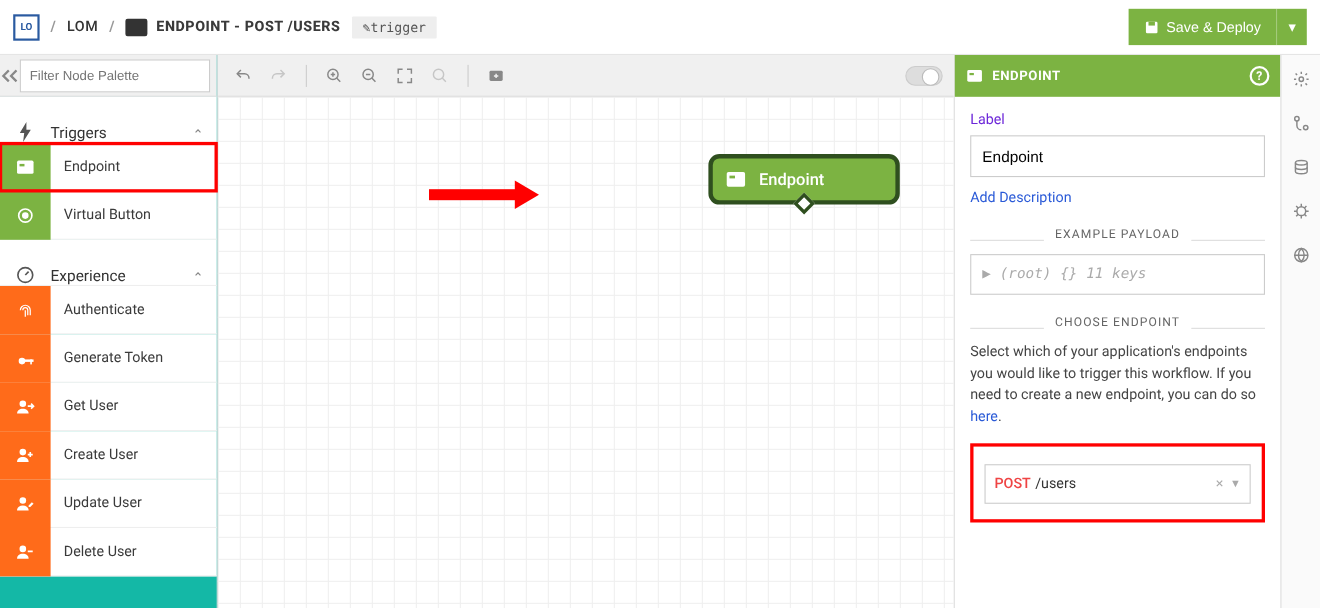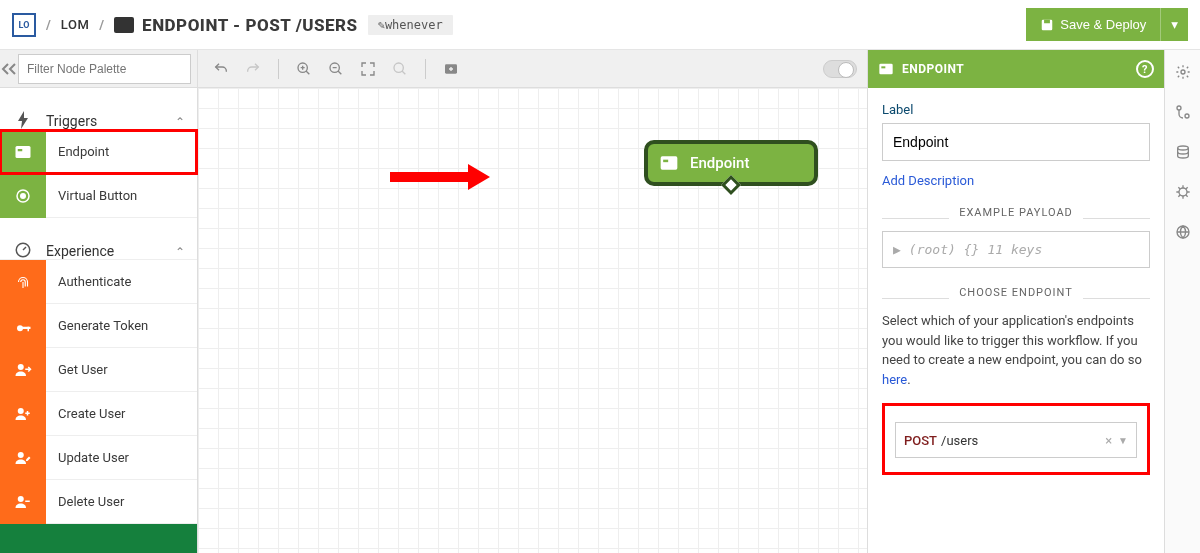--- a/index.html
+++ b/index.html
@@ -4,31 +4,31 @@
 <style>
 * { box-sizing: border-box; margin: 0; padding: 0; }
 body { font-family: -apple-system, BlinkMacSystemFont, "Segoe UI", Roboto, sans-serif; font-size: 13px; color: #3a3a3a; background: #fff; width: 1200px; height: 553px; overflow: hidden; }
 
 
 .header { height: 50px; display: flex; align-items: center; padding: 0 12px; border-bottom: 1px solid #e5e5e5; }
 .logo-box { width: 24px; height: 24px; border: 2px solid #2a5aa0; color: #2a5aa0; font-size: 9px; font-weight: bold; display: flex; align-items: center; justify-content: center; }
 .bc-sep { margin: 0 10px; color: #999; font-weight: bold; }
 .bc-item { color: #333; letter-spacing: 0.5px; font-weight: 500; }
 .wf-icon { width: 20px; height: 16px; background: #333; border-radius: 2px; margin-right: 8px; display: inline-block; vertical-align: middle; }
-.wf-title { font-weight: 800; letter-spacing: 0.5px; font-size: 17px; }
+.wf-title { font-weight: 800; letter-spacing: 0.5px; font-size: 13px; }
 .branch-tag { margin-left: 10px; background: #eee; padding: 3px 10px; font-family: monospace; font-size: 12px; color: #555; border-radius: 1px; }
 .spacer { flex: 1; }
 .save-btn { background: #7cb342; color: #fff; border: none; padding: 9px 14px; font-size: 13px; font-weight: 500; display: flex; align-items: center; cursor: pointer; }
 .save-caret { background: #7cb342; color: #fff; border: none; border-left: 1px solid rgba(255,255,255,0.3); padding: 9px 10px; cursor: pointer; }
 
 
 .body { display: flex; height: 503px; }
 
 
-.palette { width: 198px; border-right: 1px solid #ddd; background: #15803d; }
+.palette { width: 198px; border-right: 1px solid #ddd; background: #14b8a6; }
 .palette-top { height: 38px; display: flex; align-items: center; background: #f0f0f0; border-bottom: 1px solid #ddd; }
 .collapse-btn { width: 46px; height: 38px; display: flex; align-items: center; justify-content: center; color: #888; cursor: pointer; }
 .filter-input { flex: 1; height: 30px; border: 1px solid #ccc; padding: 0 8px; font-size: 12px; margin-right: 6px; }
 
 .cat-header { height: 42px; display: flex; align-items: flex-end; padding: 0 12px 0 0; background: #fff; border-bottom: 1px solid #eee; cursor: pointer; }
 .cat-icon { width: 46px; display: flex; align-items: center; justify-content: center; color: #555; font-size: 15px; }
 .cat-label { flex: 1; font-size: 14px; color: #333; }
 .cat-chevron { color: #888; font-size: 12px; }
 
 .node-item { height: 44px; display: flex; align-items: center; border-bottom: 1px solid #eee; cursor: pointer; background: #fff; }
@@ -57,54 +57,54 @@
 .red-arrow-line { position: absolute; left: 0; top: 0; width: 80px; height: 10px; background: #ff0000; }
 .red-arrow-head { position: absolute; left: 78px; top: -8px; width: 0; height: 0; border-left: 22px solid #ff0000; border-top: 13px solid transparent; border-bottom: 13px solid transparent; }
 
 
 .props { width: 297px; border-left: 1px solid #ddd; background: #fff; display: flex; flex-direction: column; }
 .props-header { height: 38px; background: #7cb342; color: #fff; display: flex; align-items: center; padding: 0 10px; font-size: 12px; font-weight: 700; letter-spacing: 0.5px; }
 .props-header .ph-icon { margin-right: 8px; }
 .props-header .help { margin-left: auto; width:18px; height:18px; border:2px solid #fff; border-radius:50%; display:flex; align-items:center; justify-content:center; font-size:11px; }
 .props-body { padding: 14px; overflow-y: auto; flex: 1; }
 .props-body p { font-size: 13px; line-height: 1.5; color: #444; margin-bottom: 14px; }
-.field-label { font-size: 13px; color: #0c4a6e; margin-bottom: 6px; }
+.field-label { font-size: 13px; color: #6d28d9; margin-bottom: 6px; }
 .text-input { width: 100%; height: 38px; border: 1px solid #ccc; padding: 0 10px; font-size: 14px; margin-bottom: 12px; }
 .link { color: #2a5ad7; font-size: 13px; cursor: pointer; text-align: center; }
 .section-divider { display: flex; align-items: flex-end; margin: 18px 0 12px; }
 .section-divider::before, .section-divider::after { content:''; flex:1; height:1px; background:#ddd; }
 .section-label { font-size: 11px; letter-spacing: 1px; color: #666; padding: 0 10px; }
 .payload-box { border: 1px solid #ccc; padding: 10px; font-family: monospace; color: #aaa; font-size: 13px; font-style: italic; display:flex; align-items:center; gap:8px; }
 .payload-box .tri { color:#aaa; font-style: normal; }
 
 .endpoint-box { border: 3px solid #ff0000; padding: 10px 10px 14px; margin-top: 4px; }
 .endpoint-box .field-label { font-size: 12px; color: #888; }
 .ep-select { width: 100%; height: 36px; border: 1px solid #ccc; display: flex; align-items: center; padding: 0 8px; font-size: 13px; margin-top: 6px; }
-.ep-method { color: #7f1d1d; font-weight: 500; margin-right: 4px; }
+.ep-method { color: #ef4444; font-weight: 500; margin-right: 4px; }
 .ep-route { color: #333; }
 .ep-clear { margin-left: auto; color: #aaa; padding: 0 6px; cursor: pointer; }
 .ep-caret { color: #aaa; font-size: 10px; }
 
 
 .rail { width: 36px; background: #fafafa; border-left: 1px solid #ddd; display: flex; flex-direction: column; align-items: center; padding-top: 14px; gap: 24px; color: #888; }
 .rail-icon { cursor: pointer; font-size: 15px; }
 
 svg { display: block; }
 </style>
 </head>
 <body>
 
 <div class="header">
   <div class="logo-box">LO</div>
   <span class="bc-sep">/</span>
   <span class="bc-item">LOM</span>
   <span class="bc-sep">/</span>
   <span class="wf-icon"></span>
   <span class="wf-title">ENDPOINT - POST /USERS</span>
-  <span class="branch-tag">✎whenever</span>
+  <span class="branch-tag">✎trigger</span>
   <div class="spacer"></div>
   <button class="save-btn">
     <svg width="14" height="14" viewBox="0 0 24 24" fill="#fff" style="margin-right:6px">
         <rect x="3" y="3" width="18" height="18" rx="2"></rect>
         <rect x="7" y="3" width="10" height="6" fill="#7cb342"></rect>
       </svg>
     <span>Save &amp; Deploy</span>
   </button>
   <button class="save-caret">▾</button>
 </div>

